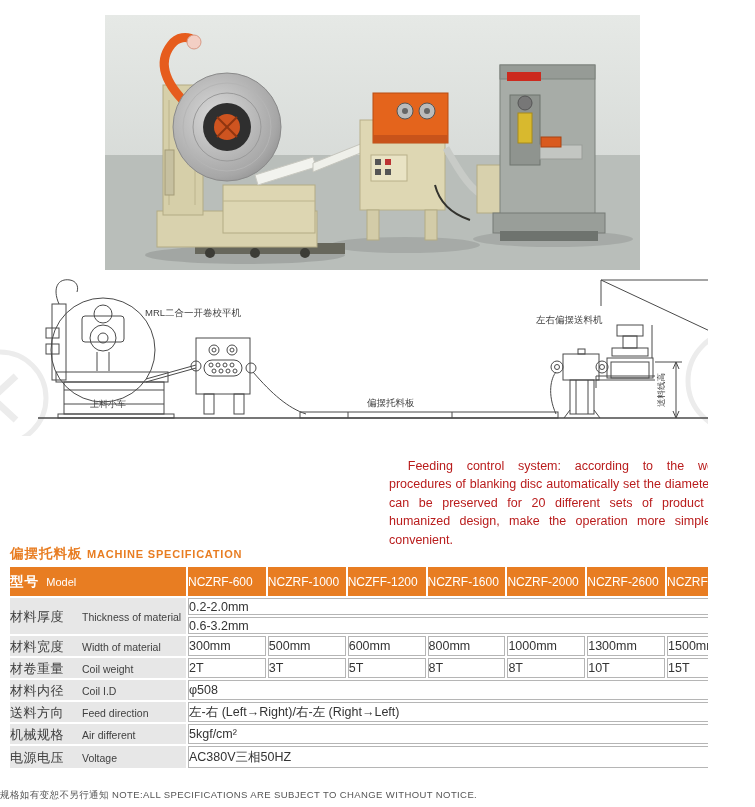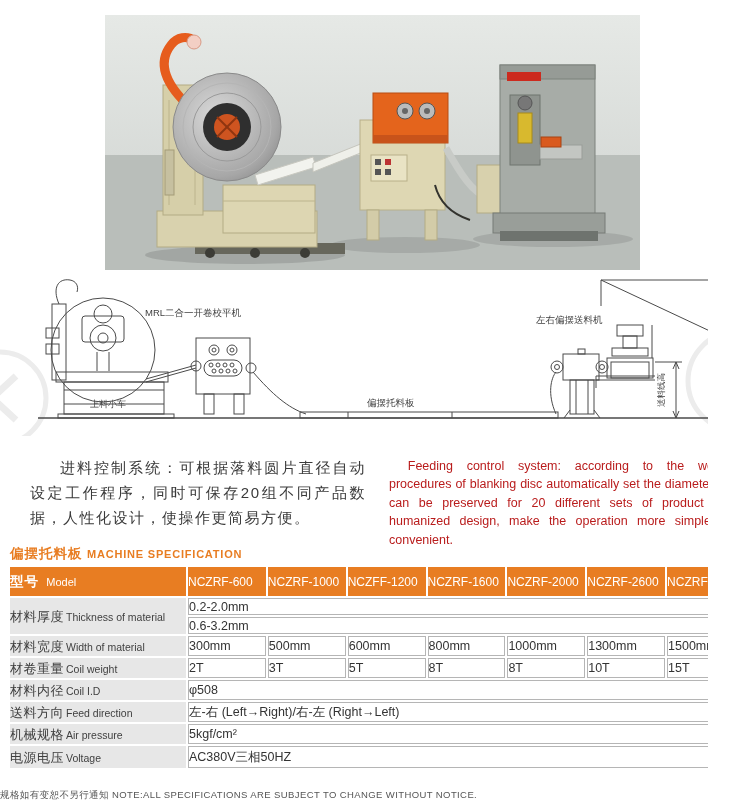--- a/index.html
+++ b/index.html
@@ -25,21 +25,21 @@
 
   
   .tblwrap{position:absolute;left:8px;top:565px;width:740px;}
   table.spec{border-collapse:separate;border-spacing:2px;width:739px;table-layout:fixed;}
   table.spec th,table.spec td{padding:0;text-align:left;vertical-align:middle;overflow:hidden;white-space:nowrap;}
   th.hd{background:#e87d22;color:#fff;height:29px;font-weight:normal;font-size:12px;}
   th.hd .cn{font-size:13.5px;font-weight:bold;letter-spacing:1px;}
   th.hd .en{font-size:11px;margin-left:4px;}
   td.lbl{background:#e7e7e7;color:#3f3f3f;}
   td.lbl .cn{font-size:13px;letter-spacing:0.5px;}
-  td.lbl .en{font-size:10.5px;margin-left:2px;}
+  td.lbl .en{font-size:10.5px;margin-left:18px;}
   td.val{background:#fff;border:1px solid #b5b5b5;font-size:12.5px;color:#333;height:18px;margin-left:27px;}
   td.val.thin{height:15px;}
   td.val.tall{height:20px;}
 
   .footnote{position:absolute;left:0;top:789px;font-size:9.5px;letter-spacing:0.4px;color:#555;}
 
   svg text{font-family:"Liberation Sans",sans-serif;}
 </style>
 </head>
 <body>
@@ -226,21 +226,20 @@
 
     <g fill="#3f3f3f" stroke="none">
       <text x="145" y="40" font-size="9.5">MRL二合一开卷校平机</text>
       <text x="90" y="131" font-size="9">上料小车</text>
       <text x="367" y="130" font-size="9.5">偏摆托料板</text>
       <text x="536" y="47" font-size="9.5">左右偏摆送料机</text>
       <text x="664" y="114" font-size="8.5" text-anchor="middle" transform="rotate(-90 664 114)">送料线高</text>
     </g>
   </svg>
 
-  <p class="intro-cn">进料控制系统：可根据落料圆片直径自动设定工作程序，同时可保存20组不同产品数据，人性化设计，使操作更简易方便。</p>
   <p class="intro-en">Feeding control system: according to the working procedures of blanking disc automatically set the diameter, and can be preserved for 20 different sets of product data, humanized design, make the operation more simple and convenient.</p>
 
   <div class="sec-head">
     <span class="cnt">偏摆托料板</span>
     <span class="ent">MACHINE  SPECIFICATION</span>
   </div>
 
   <div class="tblwrap">
     <table class="spec">
       <colgroup>
@@ -309,21 +308,21 @@
           <td class="val" colspan="7">φ508</td>
         </tr>
         <tr>
           <td class="lbl">
             <span class="cn">送料方向</span><span class="en">Feed direction</span>
           </td>
           <td class="val" colspan="7">左-右 (Left→Right)/右-左 (Right→Left)</td>
         </tr>
         <tr>
           <td class="lbl">
-            <span class="cn">机械规格</span><span class="en">Air pressure</span>
+            <span class="cn">机械规格</span><span class="en">Air different</span>
           </td>
           <td class="val" colspan="7">5kgf/cm²</td>
         </tr>
         <tr>
           <td class="lbl">
             <span class="cn">电源电压</span><span class="en">Voltage</span>
           </td>
           <td class="val tall" colspan="7">AC380V三相50HZ</td>
         </tr>
       </tbody>

